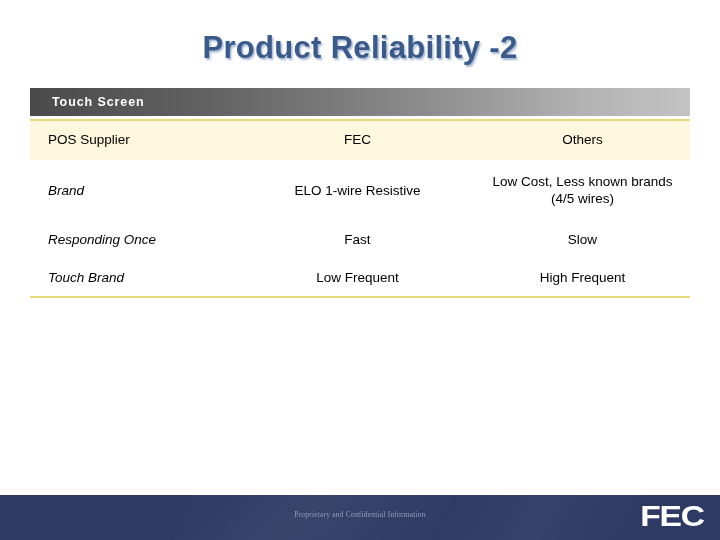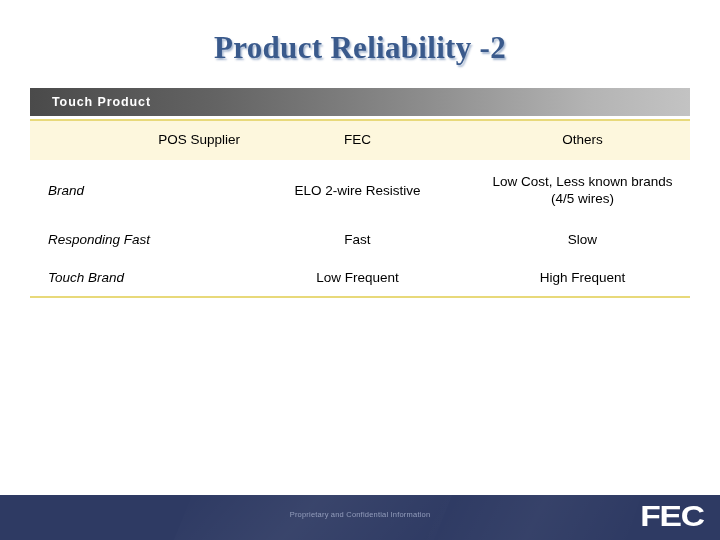--- a/index.html
+++ b/index.html
@@ -21,21 +21,20 @@
     top: 30px;
     left: 0;
     width: 720px;
     text-align: center;
     font-size: 31px;
     font-weight: bold;
     color: #3a5a8c;
     letter-spacing: 0.3px;
     text-shadow: 1.5px 1.5px 2px rgba(150,170,200,0.85);
     white-space: nowrap;
-    font-family: Liberation Serif, serif;
   }
 
   
   .section-band {
     position: absolute;
     top: 88px;
     left: 30px;
     width: 660px;
     height: 28px;
     background: linear-gradient(to right, #4a4a4a 0%, #636363 28%, #8d8d8d 60%, #b4b4b4 85%, #c3c3c3 100%);
@@ -69,21 +68,21 @@
   .cmp-table thead th {
     border-top: 2px solid #e8d97a;
     border-bottom: none;
     font-weight: normal;
     font-size: 13.5px;
     color: #000000;
     padding: 11px 0 11px 0;
     line-height: 1.25;
   }
   .cmp-table thead th.col-label {
-    text-align: right;
+    text-align: left;
     padding-left: 18px;
   }
   .cmp-table thead th.col-val {
     text-align: center;
   }
 
   .cmp-table tbody td {
     font-size: 13.5px;
     color: #000000;
     padding: 10px 0 10px 0;
@@ -143,20 +142,21 @@
   .footer-note {
     position: absolute;
     top: 15px;
     left: 0;
     width: 720px;
     text-align: center;
     font-size: 7.5px;
     color: #9aa4c2;
     letter-spacing: 0.2px;
     opacity: 0.92;
+    font-family: Liberation Serif, serif;
   }
   .footer-logo {
     position: absolute;
     top: 6px;
     right: 16px;
     font-size: 30px;
     font-weight: bold;
     color: #ffffff;
     letter-spacing: -1px;
     transform: scaleX(1.12);
@@ -164,50 +164,50 @@
     line-height: 1;
     font-family: "Liberation Sans", sans-serif;
   }
 </style>
 </head>
 <body>
 
 <div class="slide-title">Product Reliability -2</div>
 
 <div class="section-band">
-  <span class="section-band-label">Touch Product</span>
+  <span class="section-band-label">Touch Screen</span>
 </div>
 
 <table class="cmp-table">
   <colgroup>
     <col class="c1">
       <col class="c2">
       <col class="c3">
   </colgroup>
   <thead>
     <tr>
       <th class="col-label">POS Supplier</th>
       <th class="col-val">FEC</th>
       <th class="col-val">Others</th>
     </tr>
   </thead>
   <tbody>
 
     <tr class="tall">
       <td class="col-label">Brand</td>
-      <td class="col-val">ELO 2-wire Resistive</td>
+      <td class="col-val">ELO 1-wire Resistive</td>
       <td class="col-val">
         <span class="sub-line">Low Cost, Less known brands</span>
         <span class="sub-line">(4/5 wires)</span>
       </td>
     </tr>
 
 
     <tr>
-      <td class="col-label">Responding Fast</td>
+      <td class="col-label">Responding Once</td>
       <td class="col-val">Fast</td>
       <td class="col-val">Slow</td>
     </tr>
 
     <tr>
       <td class="col-label">Touch Brand</td>
       <td class="col-val">Low Frequent</td>
       <td class="col-val">High Frequent</td>
     </tr>
 

